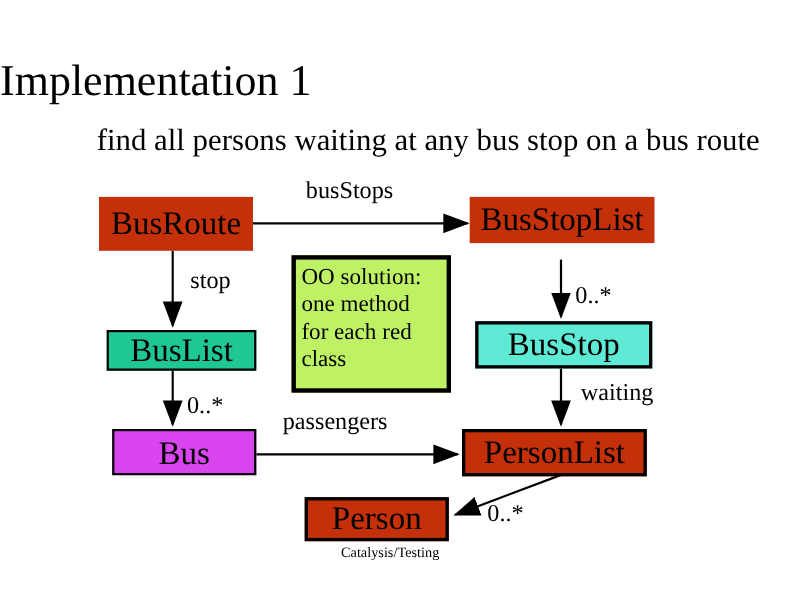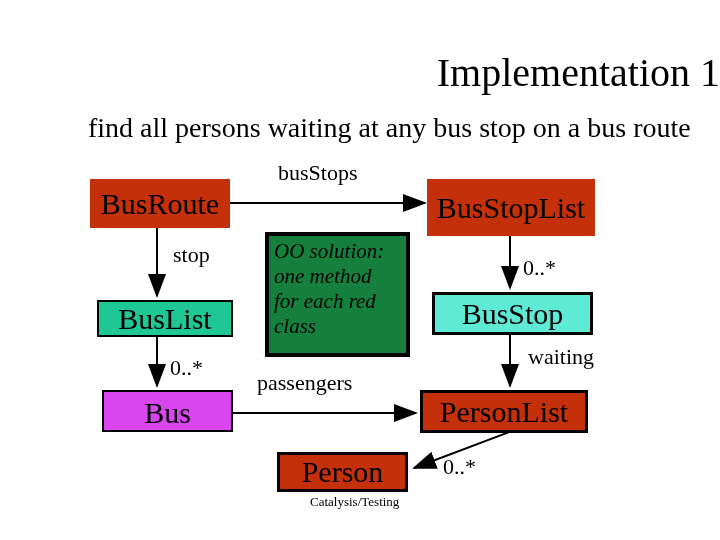--- a/index.html
+++ b/index.html
@@ -2,21 +2,21 @@
 <html><head>
 <meta charset="utf-8">
 <style>
   html,body{margin:0;padding:0;background:#ffffff;}
   .slide{
     position:relative;width:720px;height:540px;background:#ffffff;overflow:hidden;
     font-family:"Liberation Serif","DejaVu Serif",serif;color:#000;
   }
   .abs{position:absolute;}
   .title{
-    left:0;right:0;top:50px;text-align:right;
+    left:0;right:0;top:50px;text-align:left;
     font-size:40px;line-height:1.15;font-weight:400;
   }
   .subtitle{
     left:88px;top:111px;font-size:28px;line-height:1.2;
   }
   .node{
     display:flex;align-items:center;justify-content:center;
     font-size:30px;box-sizing:border-box;text-align:center;
   }
   .node.bordered2{border:2px solid #000;}
@@ -58,21 +58,21 @@
   <div class="abs edge-label" style="left:170px;top:356px;">0..*</div>
   <div class="abs edge-label" style="left:523px;top:256px;">0..*</div>
   <div class="abs edge-label" style="left:528px;top:345px;">waiting</div>
   <div class="abs edge-label" style="left:257px;top:371px;">passengers</div>
   <div class="abs edge-label" style="left:443px;top:455px;">0..*</div>
 
   <div class="abs node" style="left: 90px; top: 179px; width: 140px; height: 49px; background-color: rgb(196, 48, 9);">
     <span>BusRoute</span>
   </div>
 
-  <div class="abs node" style="left: 427px; top: 179px; width: 168px; height: 57px; background-color: rgb(196, 48, 9);">
+  <div class="abs node" style="left: 427px; top: 179px; width: 168px; height: 42px; background-color: rgb(196, 48, 9);">
     <span>BusStopList</span>
   </div>
 
   <div class="abs node bordered2" style="left: 97px; top: 300px; width: 136px; height: 37px; background-color: rgb(31, 199, 149);">
     <span>BusList</span>
   </div>
 
   <div class="abs node bordered2" style="left: 102px; top: 390px; width: 131px; height: 42px; background-color: #d946ef; align-items: flex-end;">
     <span>Bus</span>
   </div>
@@ -82,21 +82,21 @@
   </div>
 
   <div class="abs node bordered3" style="left: 277px; top: 452px; width: 131px; height: 40px; background-color: rgb(196, 48, 9);">
     <span>Person</span>
   </div>
 
   <div class="abs node bordered3" style="left: 420px; top: 390px; width: 168px; height: 43px; background-color: rgb(196, 48, 9);">
     <span>PersonList</span>
   </div>
 
-  <div class="abs note-box" style="background-color: #15803d; font-style: italic;">
+  <div class="abs note-box" style="background-color: #bef264;">
     <div>OO solution:</div>
     <div>one method</div>
     <div>for each red</div>
     <div>class</div>
   </div>
 
   <div class="abs footer">Catalysis/Testing</div>
 
 </div>
 

